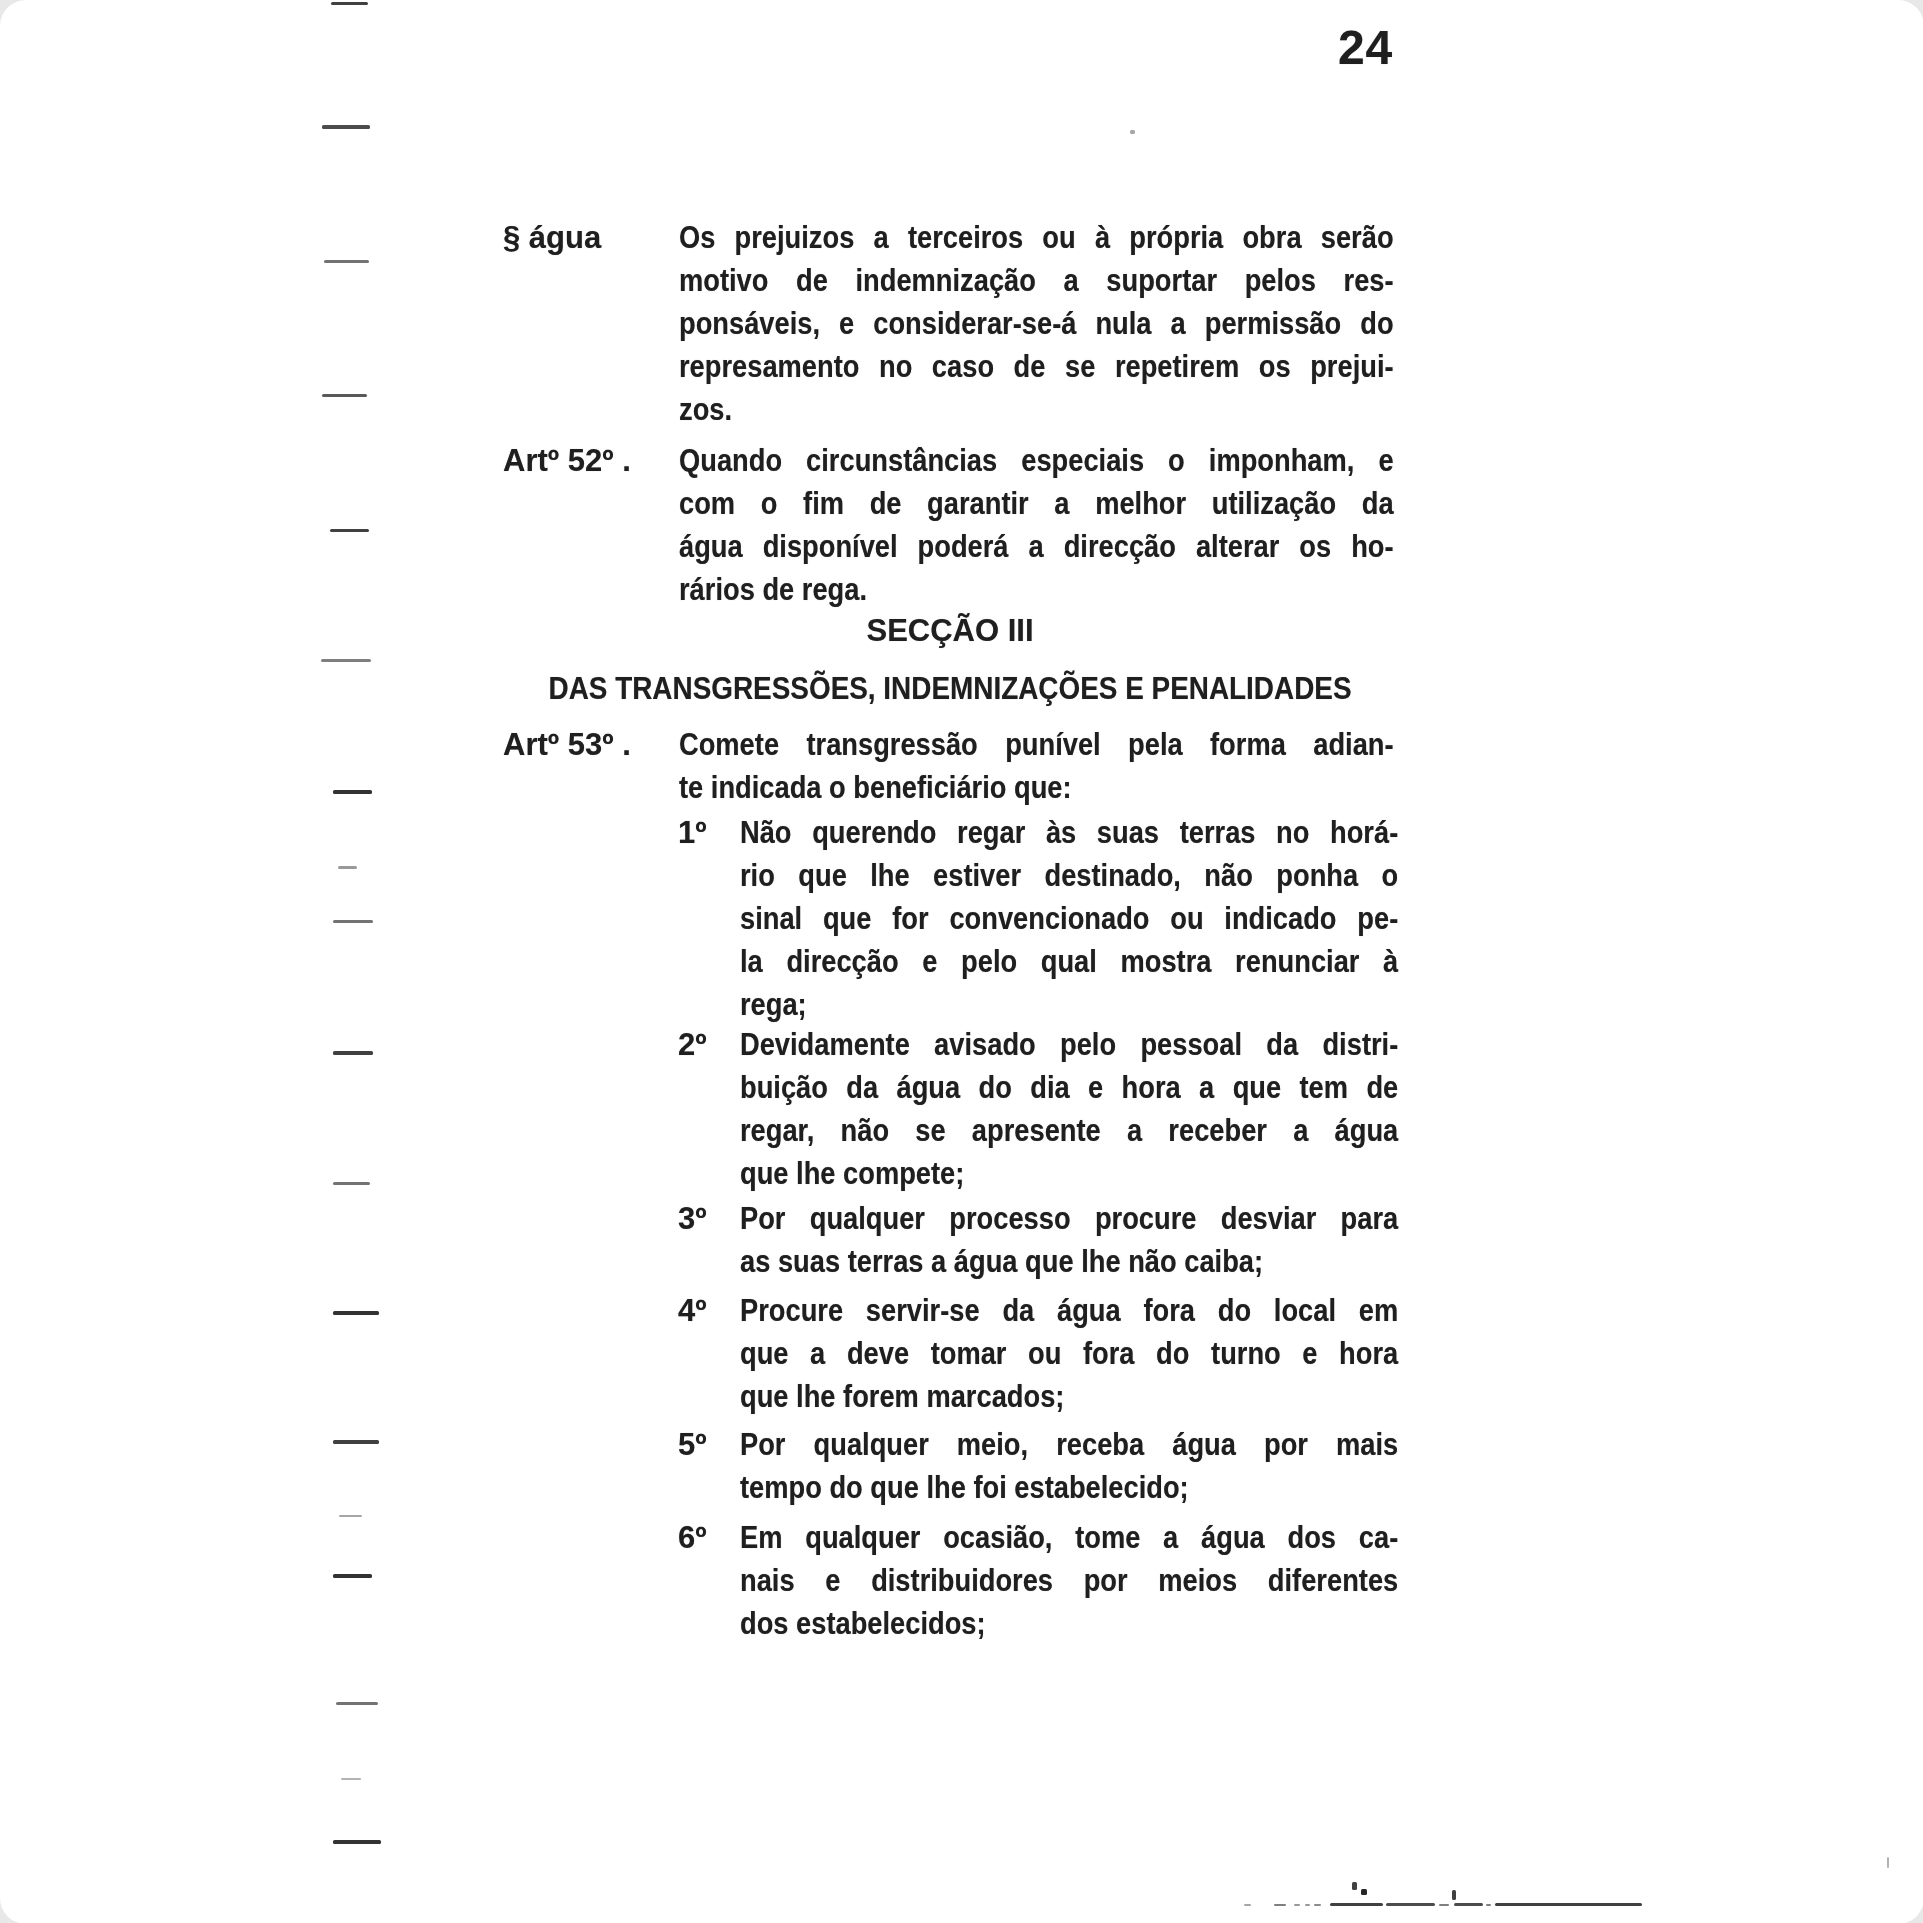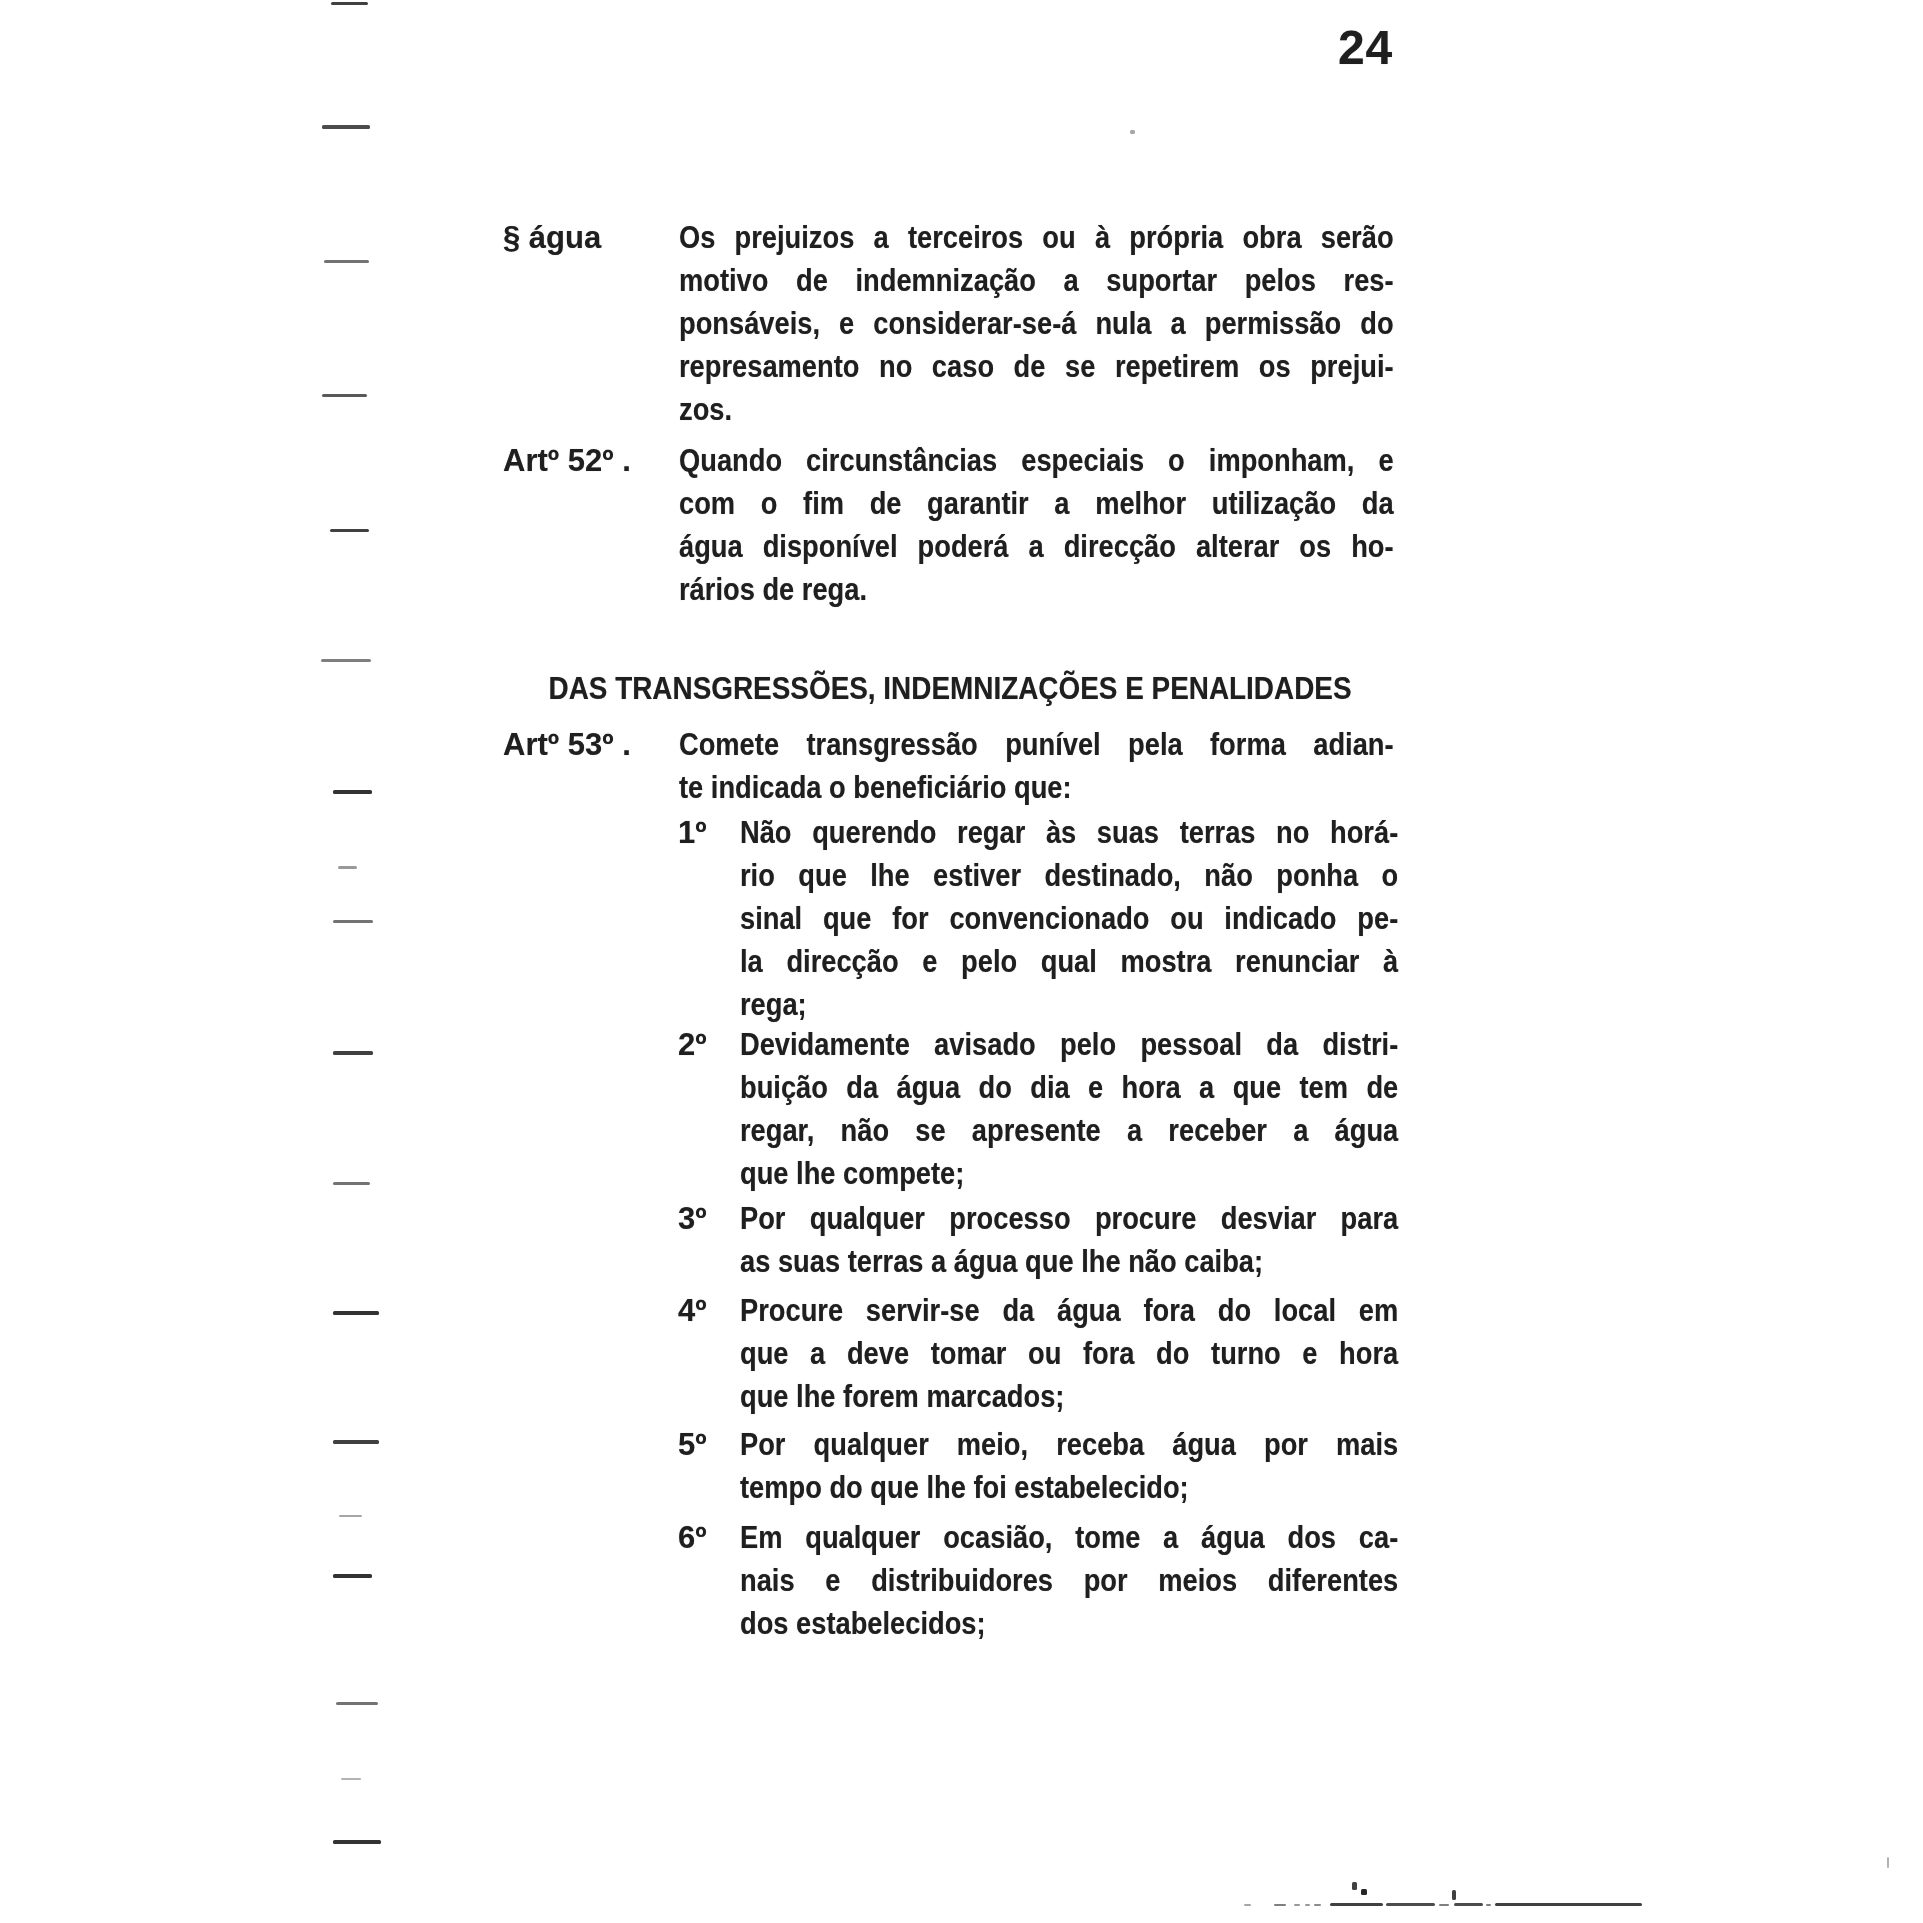--- a/index.html
+++ b/index.html
@@ -4,20 +4,21 @@
 <title>Scanned document page</title>
 <style>
   :root { --ink:#1f1f1f; --paper:#ffffff; }
   html,body { margin:0; padding:0; background:#e8e8e8; }
   .page {
     position:relative; width:1924px; height:1924px;
     background:var(--paper); overflow:hidden;
     font-family:"Liberation Sans", sans-serif;
     font-weight:700; color:var(--ink);
     text-shadow:0 0 0.8px rgba(30,30,30,0.45);
+    border-radius:26px;
   }
   .pagenum {
     position:absolute; left:1338px; top:23px;
     font-size:48px; line-height:50px; letter-spacing:0.8px;
   }
   .block { position:absolute; left:0; width:1924px; }
   .label {
     position:absolute; left:503px; top:0;
     font-size:31px; line-height:43px; white-space:pre;
   }
@@ -69,20 +70,21 @@
   <section class="block" style="top:439px">
     <div class="label">Artº 52º .</div>
     <div class="body">
         <div class="ln">Quando circunstâncias especiais o imponham, e</div>
         <div class="ln">com o fim de garantir a melhor utilização da</div>
         <div class="ln">água disponível poderá a direcção alterar os ho-</div>
         <div class="ln last">rários de rega.</div>
       </div>
   </section>
 
+  <div class="centered" style="top:609px">SECÇÃO III</div>
 
   <div class="centered heading-condensed" style="top:667px">DAS TRANSGRESSÕES, INDEMNIZAÇÕES E PENALIDADES</div>
 
   <section class="block" style="top:723px">
     <div class="label">Artº 53º .</div>
     <div class="body">
         <div class="ln">Comete transgressão punível pela forma adian-</div>
         <div class="ln last">te indicada o beneficiário que:</div>
       </div>
   </section>

